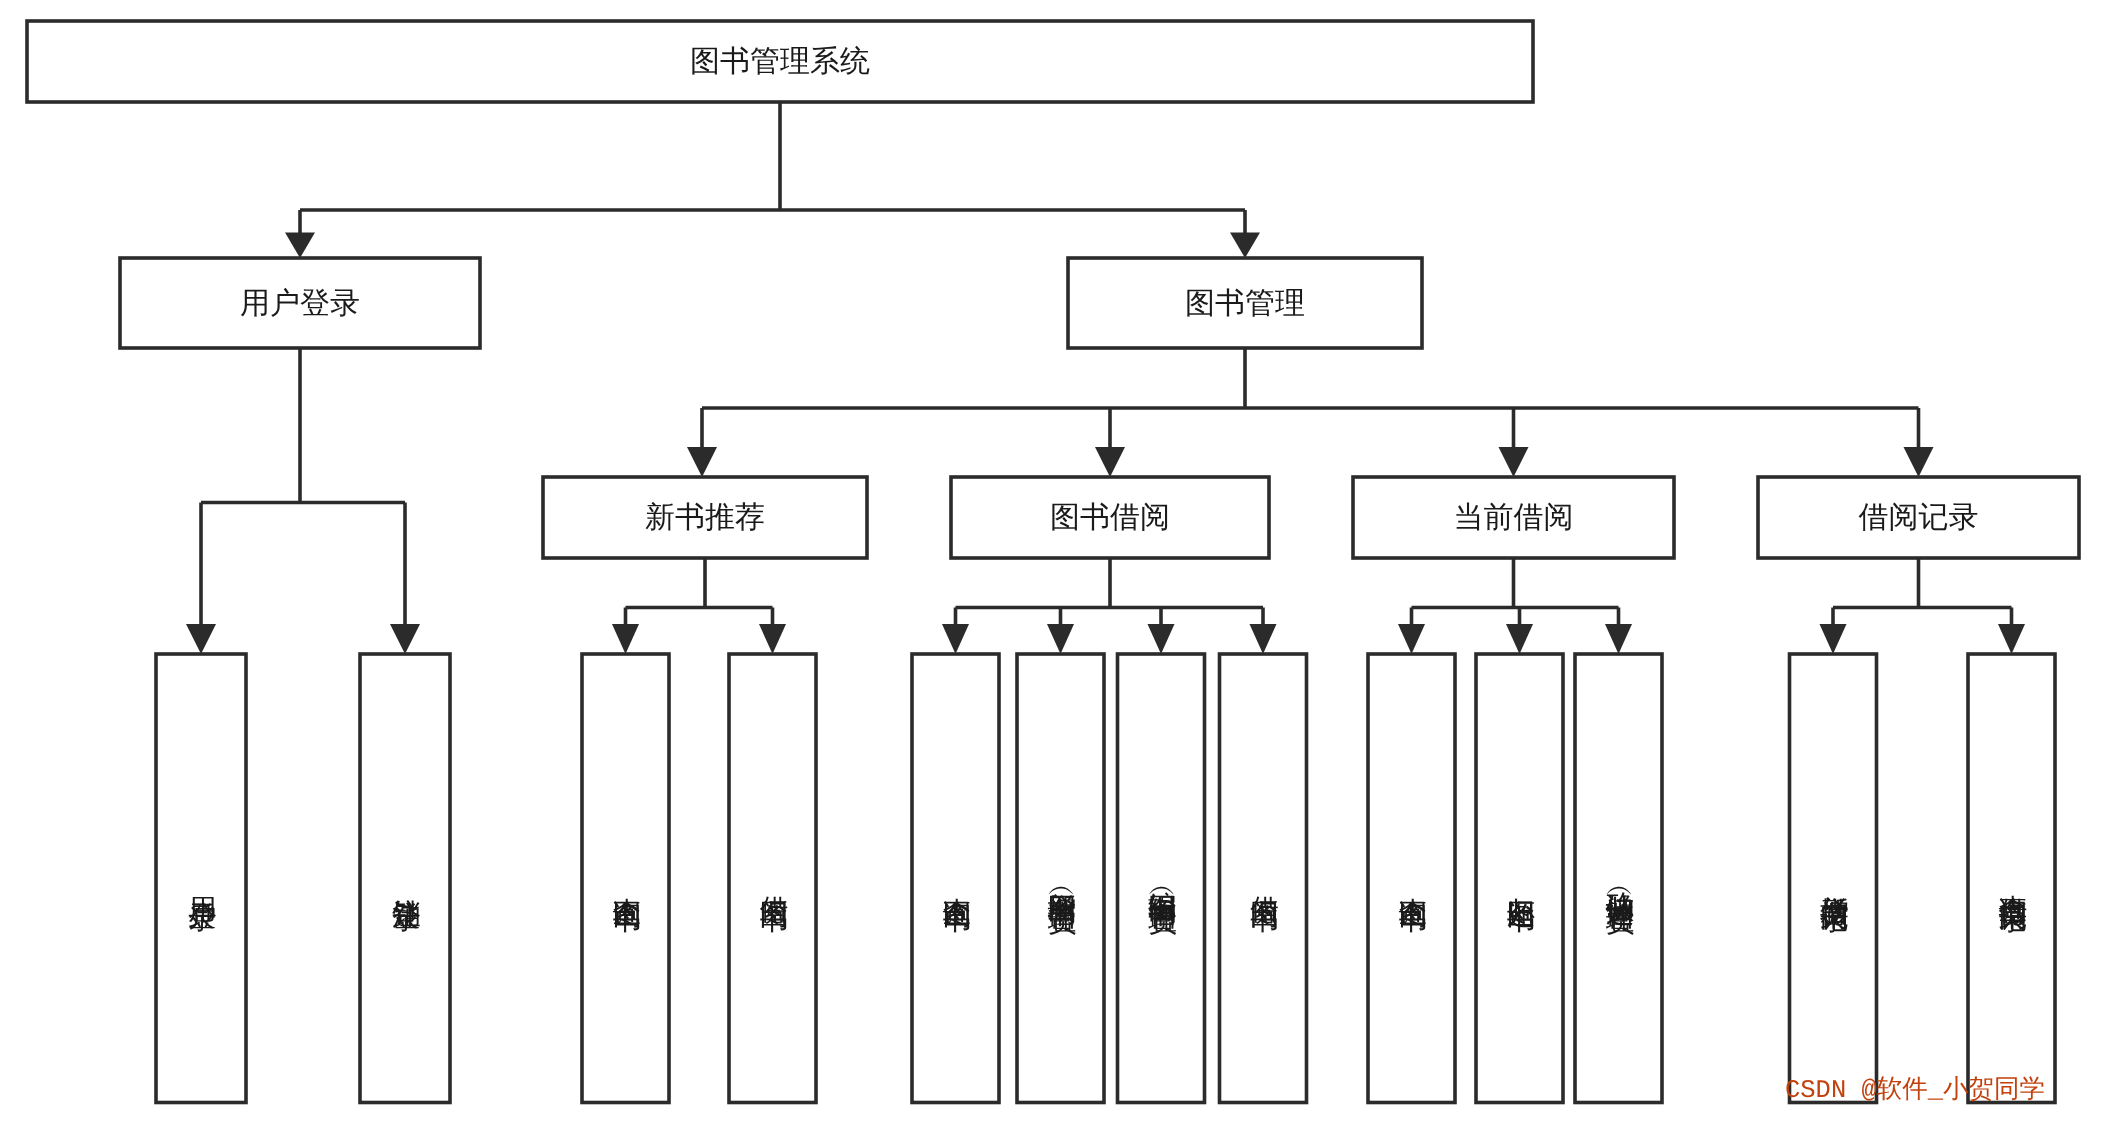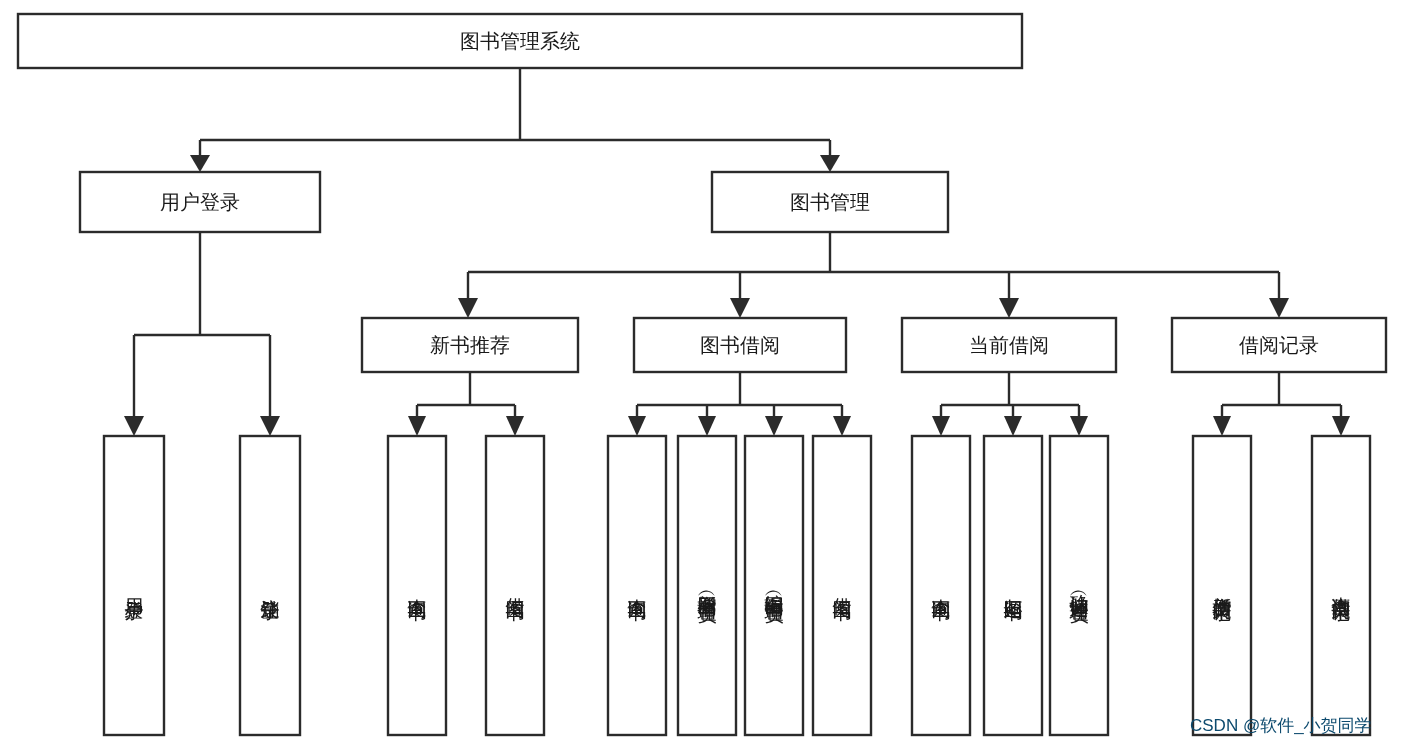--- a/index.html
+++ b/index.html
@@ -60,23 +60,23 @@
     color: #1a1a1a;
     display: flex;
     align-items: center;
     justify-content: center;
     white-space: nowrap;
     pointer-events: none;
     user-select: none;
   }
   .watermark {
     position: absolute;
-    font-family: Liberation Sans, sans-serif;
+    font-family: Liberation Mono, monospace;
     font-size: 17px;
-    color: #0c4a6e;
+    color: #c2410c;
     white-space: nowrap;
     user-select: none;
   }
 </style>
 </head>
 <body>
 
 <div id="diagram-root">
 
   <svg class="diagram-canvas" viewBox="0 0 1405 747" xmlns="http://www.w3.org/2000/svg">

